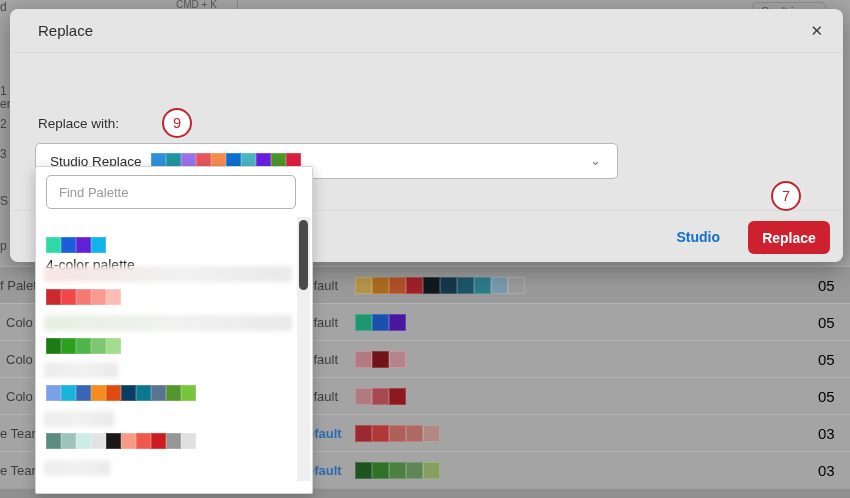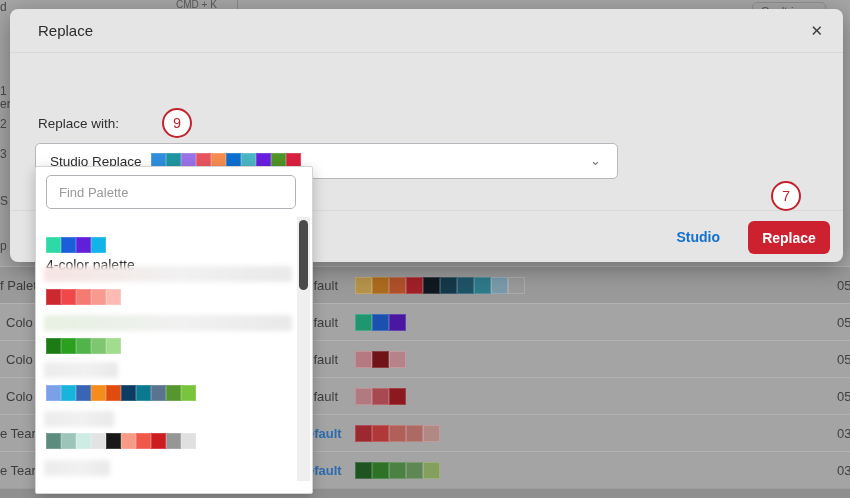--- a/index.html
+++ b/index.html
@@ -12,21 +12,21 @@
   .bg-frag { position:absolute; color:#4a4a4a; font-size:12px; z-index:1; }
   .bg-top-frag { position:absolute; top:-1px; color:#5a5a5a; font-size:10px; z-index:1; white-space:nowrap; }
   .bg-top-divider { position:absolute; top:0; width:1px; height:9px; background:#8a8a8a; z-index:1; }
   .bg-qx-box { position:absolute; top:2px; border:1px solid #8f8f8f; border-radius:5px; height:22px; padding:2px 8px; z-index:1; color:#4f4f4f; font-size:11px; white-space:nowrap; }
   .tbl { position:absolute; left:0; top:0; width:850px; height:498px; z-index:1; }
   .tbl-row { position:absolute; left:0; width:850px; height:37px; border-top:1px solid #b2b2b2; background:#a4a4a4; }
   .tbl-row.hl { background:#9a9a9a; }
   .tbl-row .rname { position:absolute; top:0; line-height:37px; font-size:13px; color:#3d3d3d; white-space:nowrap; }
   .tbl-row .rdefault { position:absolute; left:299px; top:0; line-height:37px; font-size:13px; color:#3d3d3d; white-space:nowrap; }
   .tbl-row .rdefault.link { color:#2d6cb0; font-weight:600; }
-  .tbl-row .rdate { position:absolute; left:837px; top:0; line-height:37px; font-size:13px; color:#404040; white-space:nowrap; }
+  .tbl-row .rdate { position:absolute; left:818px; top:0; line-height:37px; font-size:15px; color:#000000; white-space:nowrap; }
   .tbl-row .rswatches { position:absolute; left:355px; top:10px; display:flex; }
   .tbl-row .rswatches .sw { width:17px; height:17px; }
   .tbl-foot { position:absolute; left:0; top:488px; width:850px; height:10px; background:#8f8f8f; border-top:1px solid #9e9e9e; }
   .sw { display:inline-block; box-shadow:inset 0 0 0 1px rgba(255,255,255,0.18); }
   
   .modal { position:absolute; left:10px; top:9px; width:833px; height:253px; background:#e5e5e5;
            border-radius:8px; box-shadow:0 6px 24px rgba(0,0,0,0.35); z-index:10; }
   .modal-title { position:absolute; left:28px; top:13px; font-size:15px; font-weight:500; color:#2d2d2e; }
   .modal-close { position:absolute; right:20px; top:12px; font-size:15px; color:#3c3c3c; cursor:pointer; line-height:20px; }
   .modal-hr { position:absolute; left:0; top:43px; width:100%; height:1px; background:#d9d9d9; }

